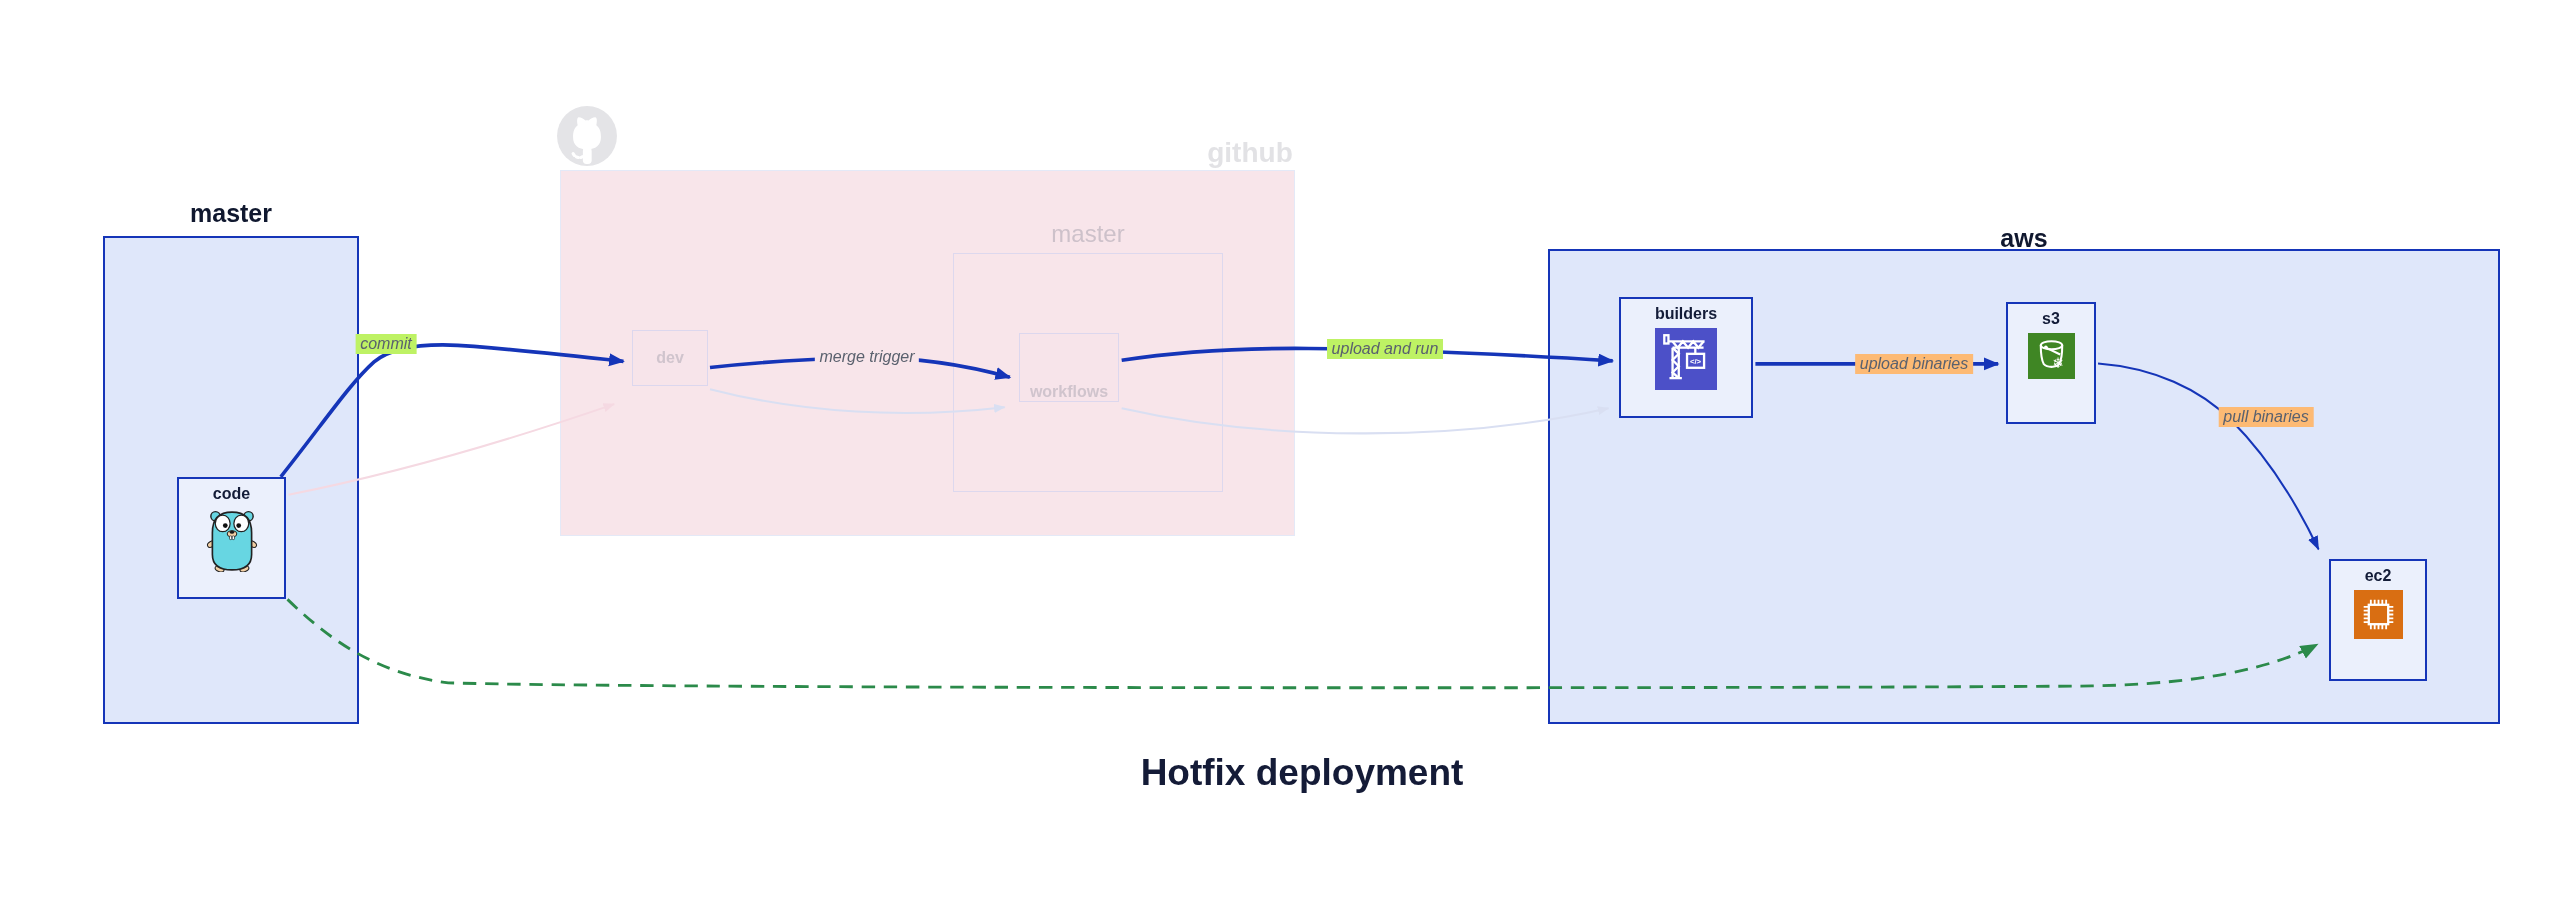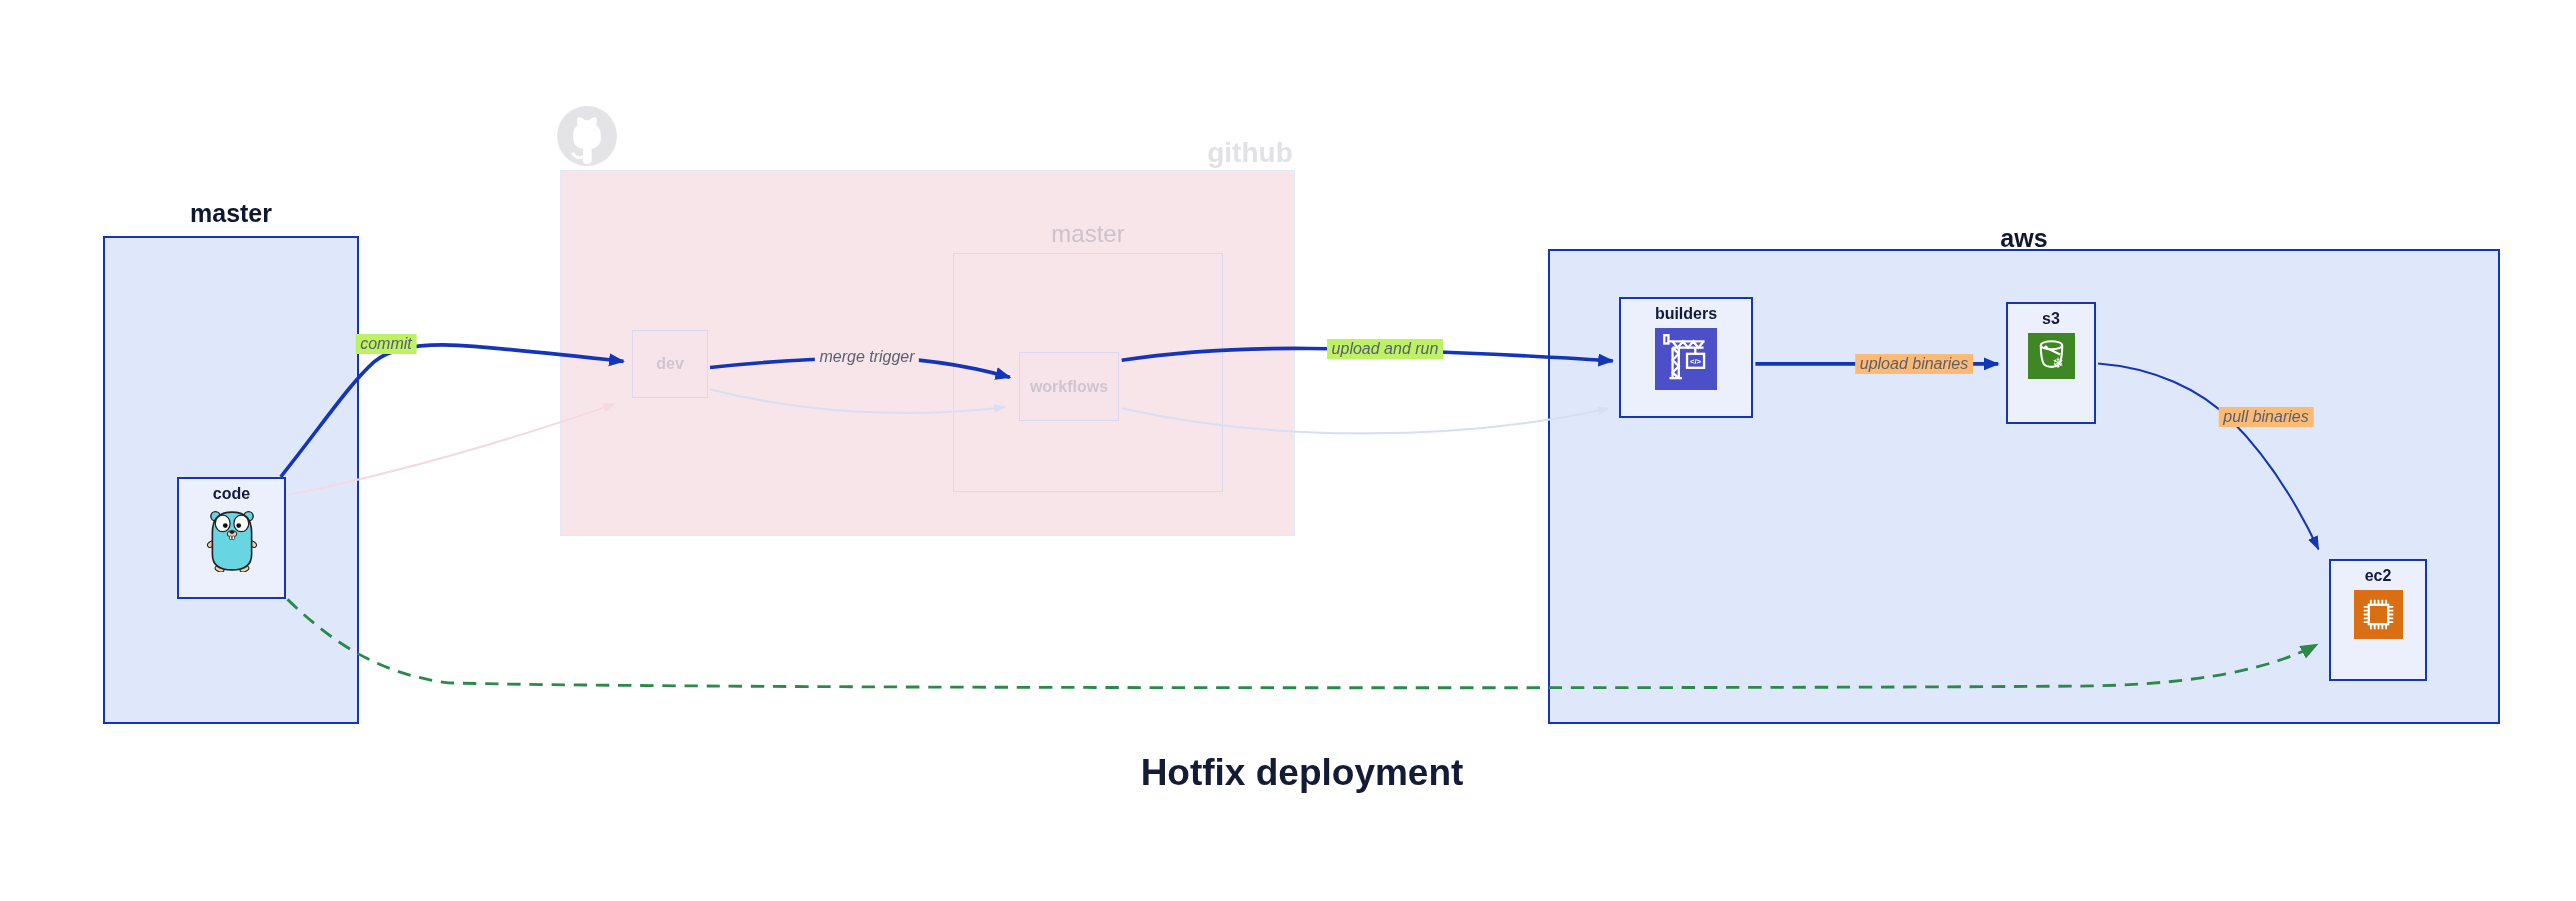--- a/index.html
+++ b/index.html
@@ -111,25 +111,25 @@
       <ellipse cx="37" cy="15" rx="7.2" ry="8" fill="#ffffff" stroke="#222" stroke-width="1.2"></ellipse>
       <circle cx="21.5" cy="17" r="2.3" fill="#111"></circle>
       <circle cx="34.5" cy="17" r="2.3" fill="#111"></circle>
       <ellipse cx="28" cy="25" rx="4.6" ry="3" fill="#f2cfa4" stroke="#222" stroke-width="1"></ellipse>
       <ellipse cx="28" cy="23.4" rx="2.1" ry="1.5" fill="#1a1a1a"></ellipse>
       <rect x="25.6" y="27" width="2.2" height="3.6" rx="0.8" fill="#fff" stroke="#222" stroke-width="0.7"></rect>
       <rect x="28.2" y="27" width="2.2" height="3.6" rx="0.8" fill="#fff" stroke="#222" stroke-width="0.7"></rect>
     </svg>
   </div>
 
-  <div class="faded-node" style="left:632px;top:330px;width:76px;height:68px;">
+  <div class="faded-node" style="left:632px;top:330px;width:76px;height:56px;">
     <div class="node-label">dev</div>
   </div>
 
-  <div class="faded-node" style="left:1019px;top:352px;width:100px;height:69px;">
+  <div class="faded-node" style="left:1019px;top:333px;width:100px;height:69px;align-items:flex-end;">
     <div class="node-label">workflows</div>
   </div>
 
   <div class="node" style="left:1619px;top:297px;width:134px;height:121px;">
     <div class="node-label">builders</div>
     <svg class="node-icon" width="62" height="62" viewBox="0 0 120 120">
       <rect x="0" y="0" width="120" height="120" fill="#4c50c8"></rect>
       <g stroke="#ffffff" stroke-width="4.5" fill="none">
         <rect x="18" y="14" width="8" height="16"></rect>
         <path d="M26,26 L96,26"></path>

